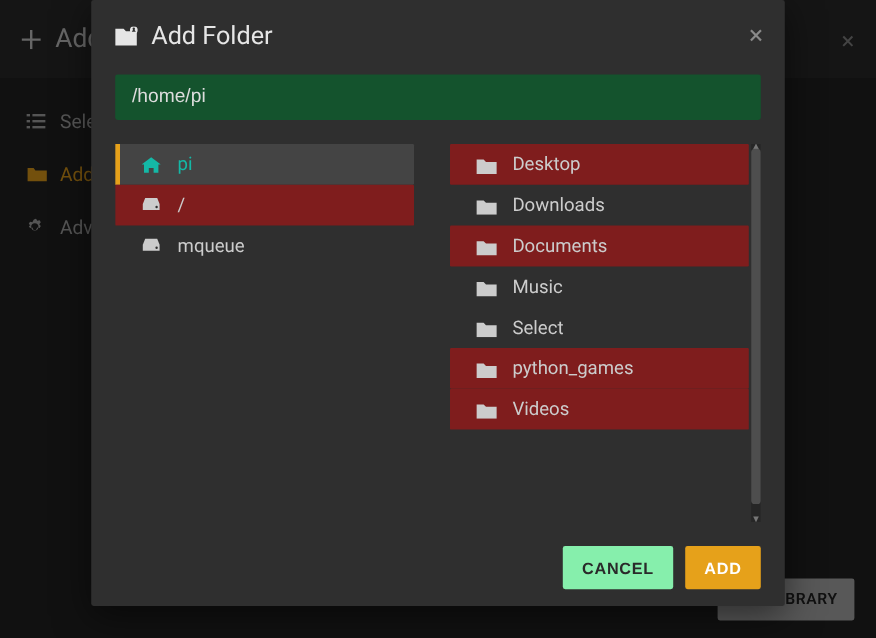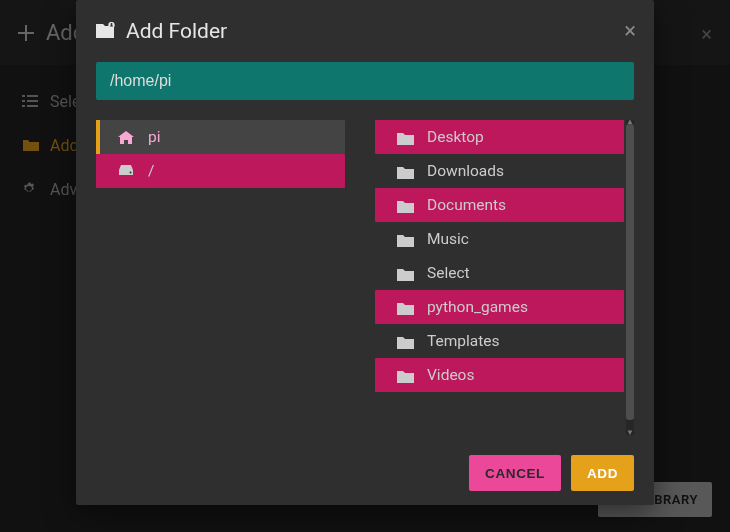--- a/index.html
+++ b/index.html
@@ -54,40 +54,40 @@
   }
   .modal-header .title-icon { margin-right: 10px; display: inline-flex; }
   .modal-close {
     position: absolute; right: 18px; top: 20px; color: #8a8a8a; font-size: 22px;
     cursor: pointer; line-height: 1;
   }
   .modal-body {
     padding: 0 20px 6px 20px;
   }
   .path-input {
-    width: 100%; height: 38px; background: #0f766e; border: none;
+    width: 100%; height: 38px; background: #14532d; border: none;
     color: #ddd; font-size: 16px; padding: 0 14px; border-radius: 2px;
     outline: none;
   }
 
   .browser {
     display: flex; gap: 30px; margin-top: 20px;
     height: 315px; overflow: hidden; position: relative;
   }
   .col { flex: 1; display: flex; flex-direction: column; gap: 0; }
   .col.right { overflow-y: auto; padding-right: 10px; }
 
   .row {
     height: 34px; display: flex; align-items: center; gap: 12px;
     padding: 0 14px 0 22px; color: #ccc; font-size: 15.5px;
     border-radius: 1px; cursor: pointer; position: relative;
   }
-  .row.shaded { background: #be185d; }
+  .row.shaded { background: #7f1d1d; }
   .row.active {
-    background: #444; color: #f9a8d4;
+    background: #444; color: #14b8a6;
   }
   .row.active::before {
     content: ""; position: absolute; left: 0; top: 0; bottom: 0; width: 4px;
     background: #e6a11a;
   }
   .row .ricon { width: 18px; display: inline-flex; }
 
   
   .scroll-track {
     position: absolute; right: 0; top: 0; bottom: 0; width: 8px;
@@ -105,21 +105,21 @@
   .scroll-arrow.down { bottom: -2px; }
 
   .modal-footer {
     height: 64px; display: flex; align-items: center; justify-content: flex-end;
     padding: 0 20px; gap: 10px;
   }
   .btn {
     height: 36px; padding: 0 16px; border: none; border-radius: 2px;
     font-size: 13.5px; font-weight: 700; letter-spacing: .6px; cursor: pointer;
   }
-  .btn-cancel { background: #ec4899; color: #2a2a2a; }
+  .btn-cancel { background: #86efac; color: #2a2a2a; }
   .btn-add { background: #e6a11a; color: #fff; }
 
   svg { display: block; }
 </style>
 </head>
 <body>
 
 <svg width="0" height="0" style="position:absolute">
   <defs>
     <g id="i-plus">
@@ -227,20 +227,28 @@
             <span>pi</span>
           </div>
           <div class="row shaded">
             <span class="ricon">
               <svg width="16" height="14" viewBox="0 0 16 14">
                 <use href="#i-drive"></use>
               </svg>
             </span>
             <span>/</span>
           </div>
+          <div class="row">
+            <span class="ricon">
+              <svg width="16" height="14" viewBox="0 0 16 14">
+                <use href="#i-drive"></use>
+              </svg>
+            </span>
+            <span>mqueue</span>
+          </div>
         </div>
       <div class="col right" id="right-col">
           <div class="row shaded">
             <span class="ricon">
               <svg width="17" height="15" viewBox="0 0 17 15">
                 <use href="#i-folder"></use>
               </svg>
             </span>
             <span>Desktop</span>
           </div>
@@ -276,28 +284,20 @@
             </span>
             <span>Select</span>
           </div>
           <div class="row shaded">
             <span class="ricon">
               <svg width="17" height="15" viewBox="0 0 17 15">
                 <use href="#i-folder"></use>
               </svg>
             </span>
             <span>python_games</span>
-          </div>
-          <div class="row">
-            <span class="ricon">
-              <svg width="17" height="15" viewBox="0 0 17 15">
-                <use href="#i-folder"></use>
-              </svg>
-            </span>
-            <span>Templates</span>
           </div>
           <div class="row shaded">
             <span class="ricon">
               <svg width="17" height="15" viewBox="0 0 17 15">
                 <use href="#i-folder"></use>
               </svg>
             </span>
             <span>Videos</span>
           </div>
         </div>

